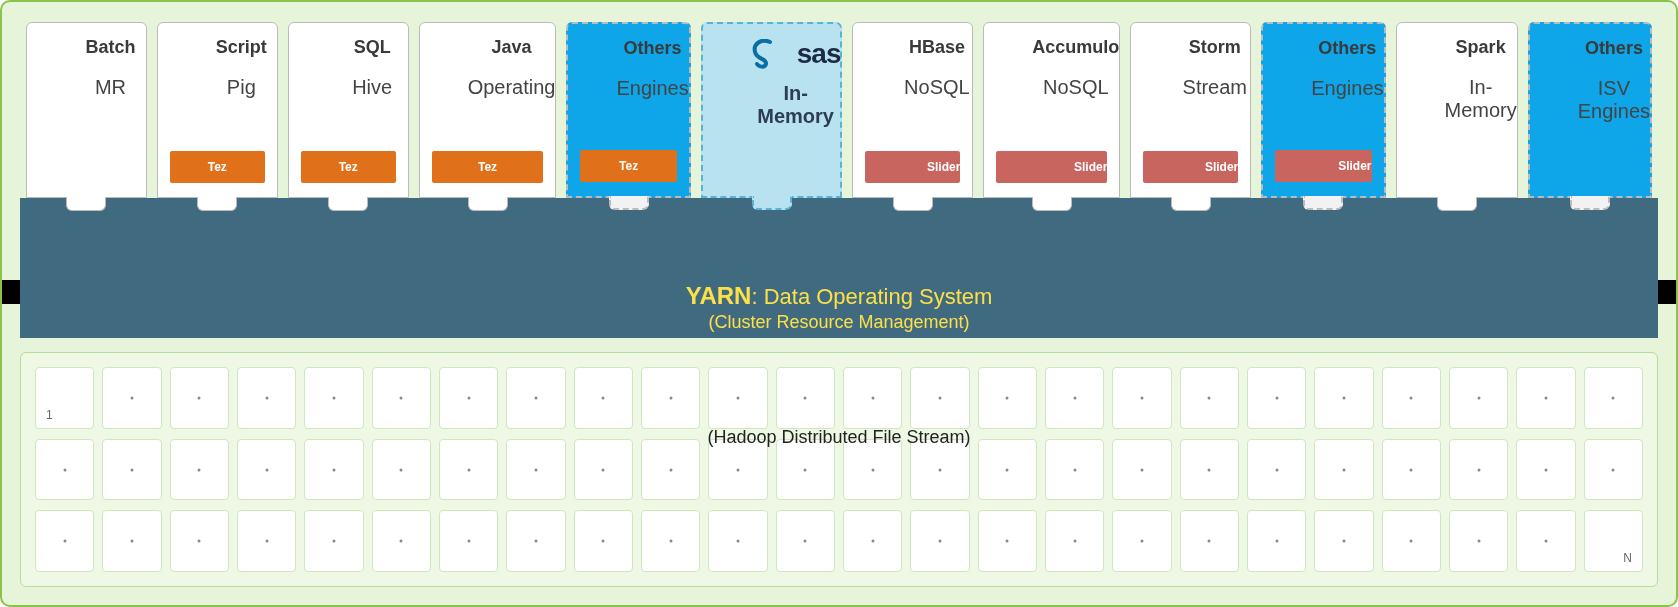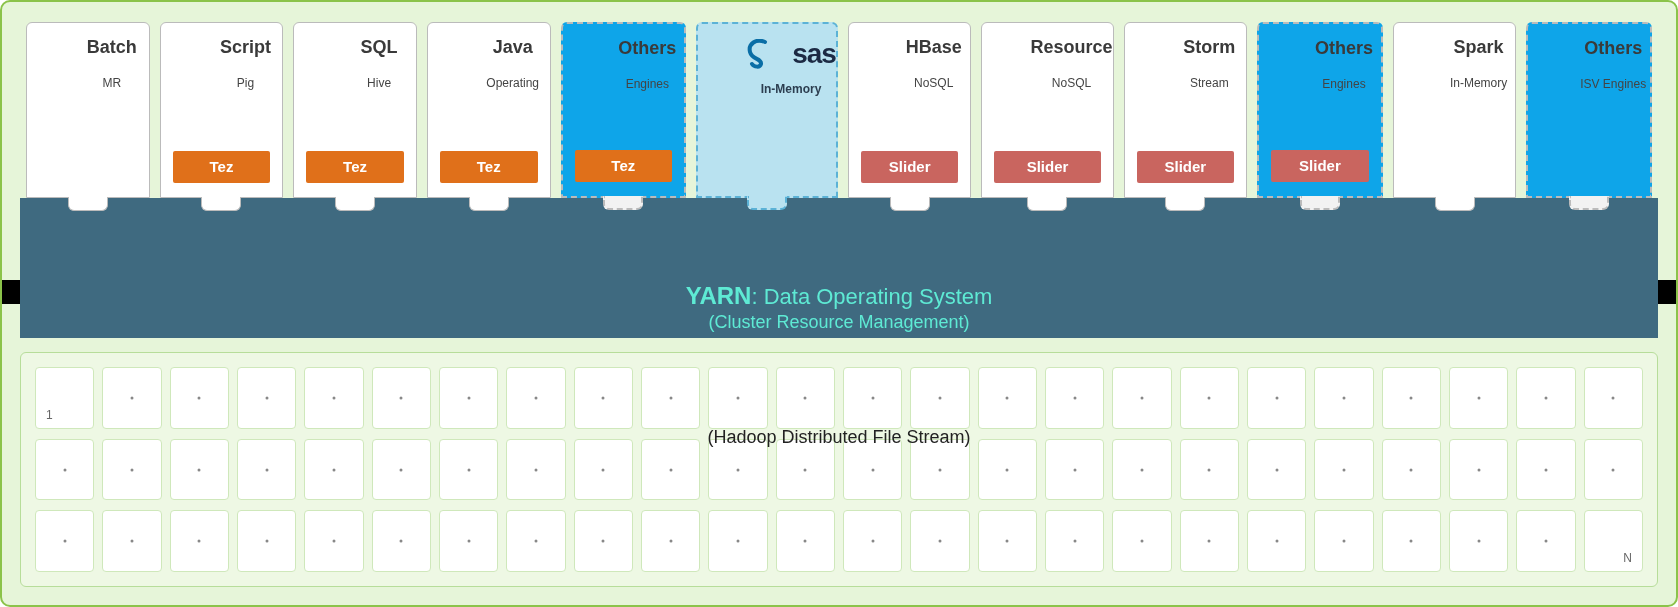--- a/index.html
+++ b/index.html
@@ -24,21 +24,21 @@
     background: #000;
   }
 
   
   .yarn {
     position: absolute;
     left: 18px; right: 18px;
     top: 196px;
     height: 140px;
     background: #3f6a80;
-    color: #5eead4;
+    color: #fde047;
     text-align: center;
   }
   .yarn .line1 { margin-top: 84px; font-size: 24px; font-weight: 700; }
   .yarn .line1 .sub { font-weight: 400; font-size: 22px; }
   .yarn .line2 { font-size: 18px; font-weight: 400; margin-top: 2px; }
 
   
   .hdfs-panel {
     position: absolute;
     left: 18px; right: 18px;
@@ -97,34 +97,34 @@
     position: relative;
     flex: 1;
     background: #fff;
     border: 1px solid #bbb;
     border-radius: 6px 6px 0 0;
     text-align: center;
     padding-left: 48px;
   }
   .card.dashed { border: 2px dashed #bbb; background: #0ea5e9; }
   .card .title { margin-top: 14px; font-size: 18px; font-weight: 700; color: #3a3a3a; }
-  .card .subtitle { margin-top: 18px; font-size: 12px; color: #444; }
+  .card .subtitle { margin-top: 18px; font-size: 20px; color: #444; }
   .card .badge {
     position: absolute;
     left: 12px; right: 12px;
     bottom: 14px;
     height: 32px;
     line-height: 32px;
     border-radius: 2px;
     color: #fff;
     font-weight: 700;
-    font-size: 15px;
+    font-size: 12px;
   }
   .badge.tez { background: #e0701a; }
-  .badge.slider { background: #c9655f; }
+  .badge.slider { background: #c9655f; text-align: right; }
 
   .card .tab {
     position: absolute;
     left: 50%;
     transform: translateX(-50%);
     bottom: -14px;
     width: 40px; height: 14px;
     background: inherit;
     border-left: inherit;
     border-right: inherit;
@@ -203,21 +203,21 @@
         <div class="subtitle">In-Memory</div>
         <div class="tab"></div>
       </div>
       <div class="card solid">
         <div class="title">HBase</div>
         <div class="subtitle">NoSQL</div>
         <div class="badge slider">Slider</div>
         <div class="tab"></div>
       </div>
       <div class="card solid">
-        <div class="title">Resource</div>
+        <div class="title">Accumulo</div>
         <div class="subtitle">NoSQL</div>
         <div class="badge slider">Slider</div>
         <div class="tab"></div>
       </div>
       <div class="card solid">
         <div class="title">Storm</div>
         <div class="subtitle">Stream</div>
         <div class="badge slider">Slider</div>
         <div class="tab"></div>
       </div>

